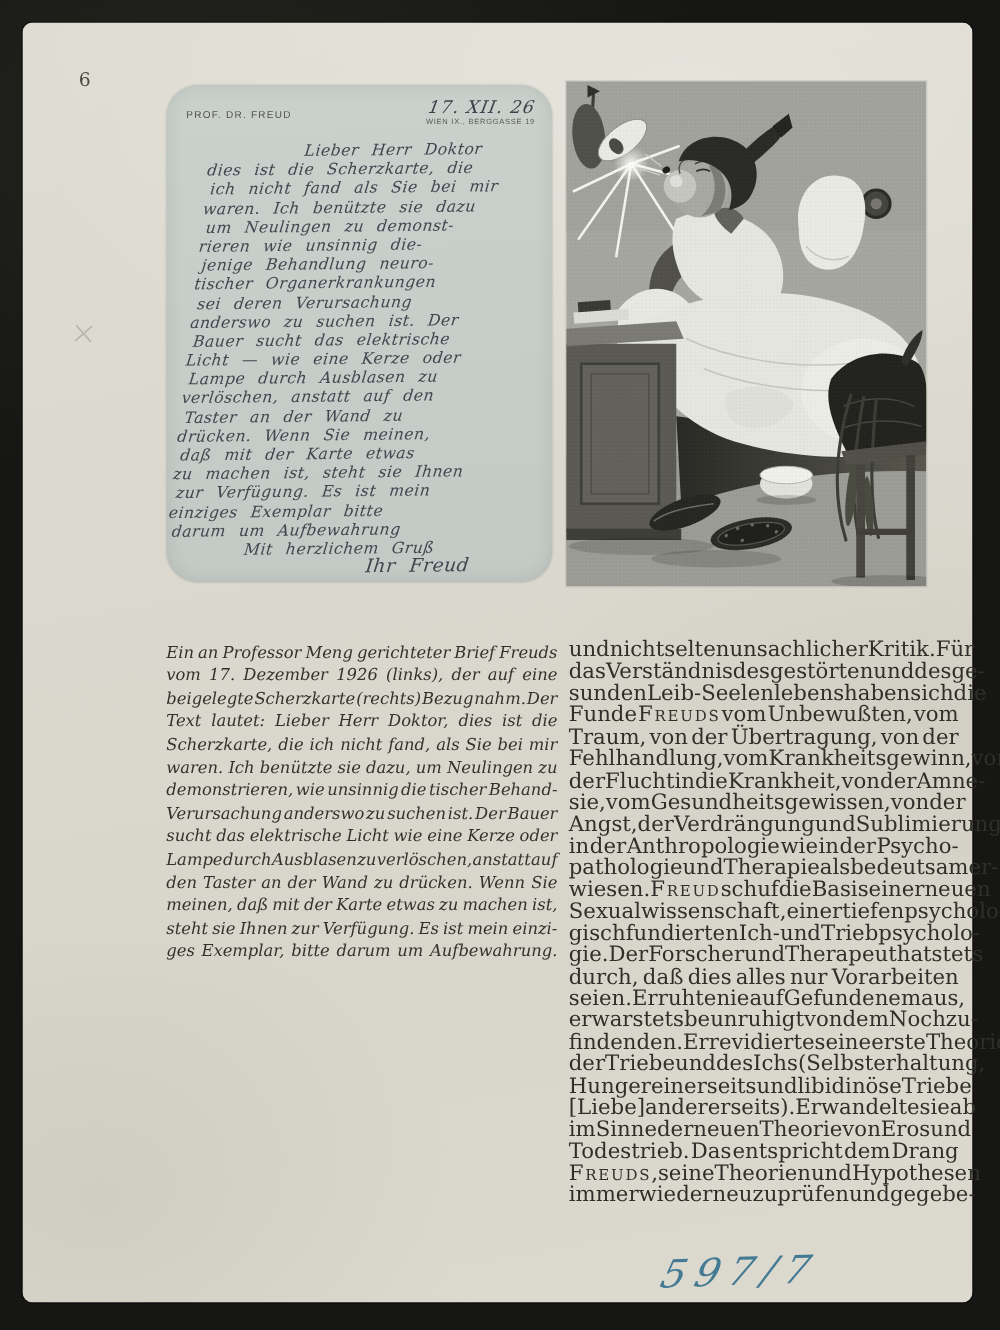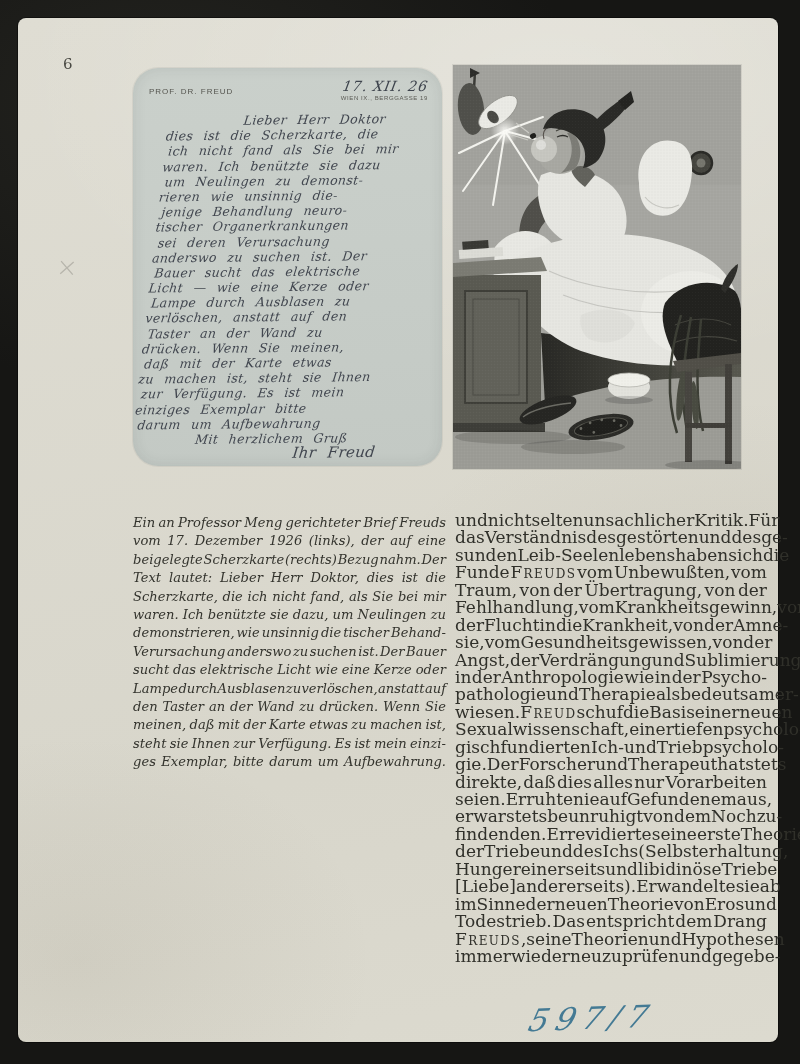--- a/index.html
+++ b/index.html
@@ -478,21 +478,21 @@
         <div class="line just">
           <span>gie.</span>
           <span>Der</span>
           <span>Forscher</span>
           <span>und</span>
           <span>Therapeut</span>
           <span>hat</span>
           <span>stets</span>
         </div>
         <div class="line just">
-          <span>direkte,</span>
+          <span>durch,</span>
           <span>daß</span>
           <span>dies</span>
           <span>alles</span>
           <span>nur</span>
           <span>Vorarbeiten</span>
         </div>
         <div class="line just">
           <span>seien.</span>
           <span>Er</span>
           <span>ruhte</span>

